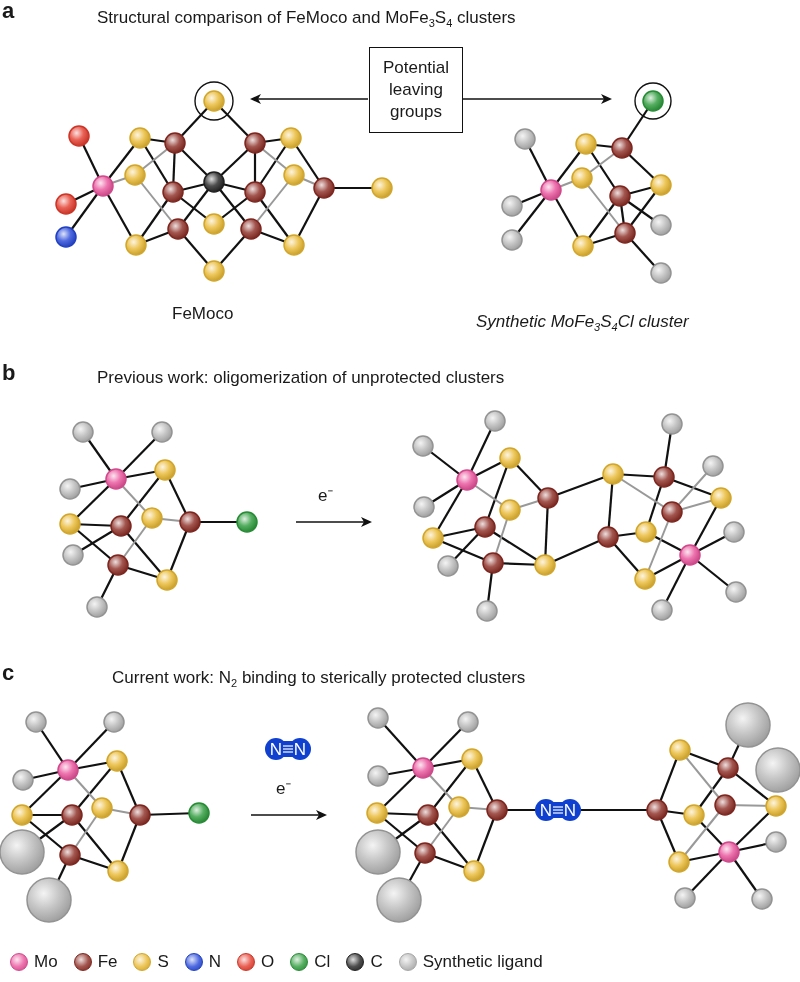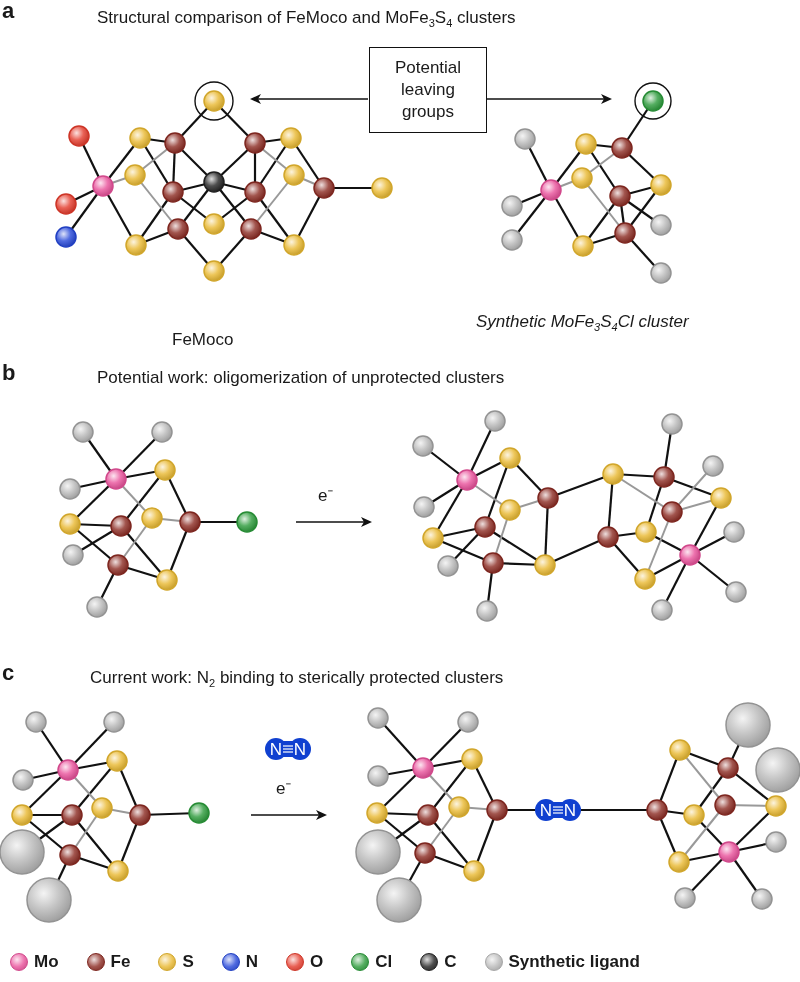--- a/index.html
+++ b/index.html
@@ -3,24 +3,24 @@
 <meta charset="utf-8">
 <style>
   html, body { margin: 0; padding: 0; background: #ffffff; }
   body { width: 800px; height: 982px; position: relative; overflow: hidden;
          font-family: "Liberation Sans", sans-serif; color: #1a1a1a; }
   .panel-letter { position: absolute; font-weight: bold; font-size: 22px; }
   .heading { position: absolute; font-size: 17px; white-space: nowrap; }
   .label { position: absolute; font-size: 17px; white-space: nowrap; }
   sub { font-size: 11px; vertical-align: -4px; line-height: 0; }
   #canvas { position: absolute; left: 0; top: 0; }
-  .lgbox { position: absolute; left: 10px; top: 952px; display: flex; align-items: center; gap: 12px; font-size: 17px; font-weight: bold; }
+  .lgbox { position: absolute; left: 10px; top: 952px; display: flex; align-items: center; gap: 0; font-size: 17px; }
   .lg-item { display: flex; align-items: center; margin-right: 16px; }
   .lg-dot { width: 18px; height: 18px; border-radius: 50%; margin-right: 6px; box-sizing: border-box; }
-  .leaving-box { position: absolute; left: 369px; top: 47px; width: 118px; height: 86px; border: 1.5px solid #111;
+  .leaving-box { position: absolute; left: 369px; top: 47px; width: 94px; height: 86px; border: 1.5px solid #111;
                  box-sizing: border-box; display: flex; align-items: center; justify-content: center; text-align: center;
                  font-size: 17px; line-height: 22px; background: #fff; }
 </style>
 </head>
 <body>
 
 <svg id="canvas" width="800" height="982">
   <defs id="defs">
       <radialGradient id="g-Mo" cx="0.38" cy="0.35" r="0.7">
         <stop offset="0" stop-color="#fce5f0"></stop>
@@ -385,29 +385,29 @@
         <text x="570" y="816" text-anchor="middle" fill="#fff" font-size="17" font-family="Liberation Sans, sans-serif">N</text>
       </g>
     </g>
 </svg>
 
 <div class="panel-letter" style="left:2px;top:-2px;">a</div>
 <div class="heading" style="left:97px;top:8px;"><span>Structural comparison of FeMoco and MoFe</span><sub>3</sub><span>S</span><sub>4</sub><span> clusters</span></div>
 <div class="leaving-box">
     <span style="display:block;width:80px;">Potential leaving groups</span>
   </div>
-<div class="label" style="left:172px;top:330px;">FeMoco</div>
+<div class="label" style="left:172px;top:304px;">FeMoco</div>
 <div class="label" style="left:476px;top:312px;font-style:italic;"><span>Synthetic MoFe</span><sub>3</sub><span>S</span><sub>4</sub><span>Cl cluster</span></div>
 
 <div class="panel-letter" style="left:2px;top:360px;">b</div>
-<div class="heading" style="left:97px;top:368px;">Potential work: oligomerization of unprotected clusters</div>
+<div class="heading" style="left:97px;top:368px;">Previous work: oligomerization of unprotected clusters</div>
 <div class="label" style="left:318px;top:483px;">e⁻</div>
 
 <div class="panel-letter" style="left:2px;top:660px;">c</div>
-<div class="heading" style="left:90px;top:668px;"><span>Current work: N</span><sub>2</sub><span> binding to sterically protected clusters</span></div>
+<div class="heading" style="left:112px;top:668px;"><span>Current work: N</span><sub>2</sub><span> binding to sterically protected clusters</span></div>
 <div class="label" style="left:276px;top:776px;">e⁻</div>
 
 <div class="lgbox" id="legend">
     <div class="lg-item">
       <div class="lg-dot" style="background: radial-gradient(circle at 38% 35%, rgb(252, 229, 240), rgb(237, 115, 174) 50%, rgb(197, 68, 131)); border: 1.5px solid rgb(209, 72, 139);"></div>
       <span>Mo</span>
     </div>
     <div class="lg-item">
       <div class="lg-dot" style="background: radial-gradient(circle at 38% 35%, rgb(238, 223, 222), rgb(162, 85, 78) 50%, rgb(118, 36, 29)); border: 1.5px solid rgb(125, 38, 31);"></div>
       <span>Fe</span>

